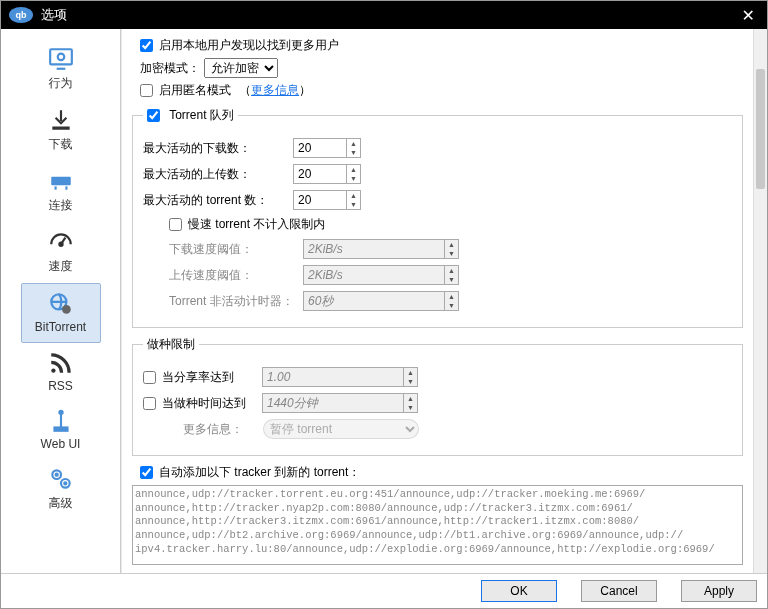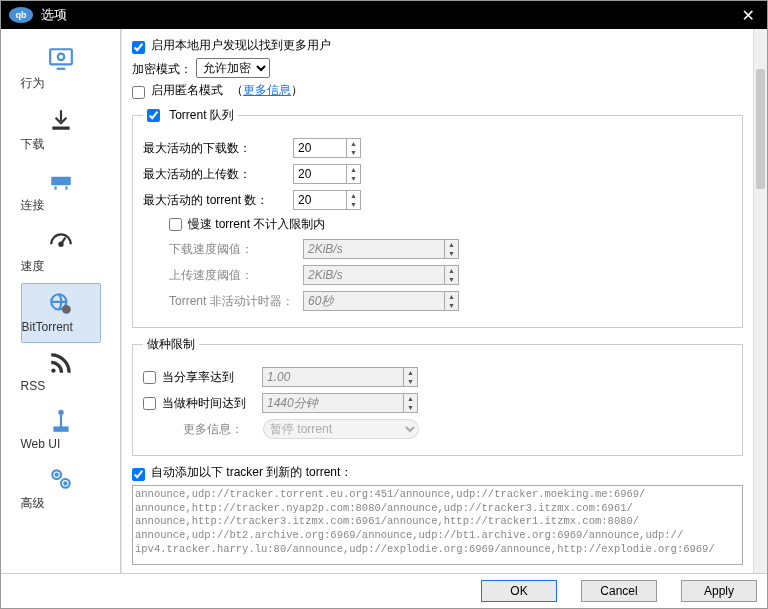--- a/index.html
+++ b/index.html
@@ -4,26 +4,26 @@
 <style>
 * { box-sizing: border-box; margin: 0; padding: 0; }
 body { font-family: "Microsoft YaHei", sans-serif; font-size: 12px; background: #fff; }
 .window { width: 768px; height: 609px; display: flex; flex-direction: column; border: 1px solid #999; }
 .titlebar { background: #000; color: #fff; height: 28px; display: flex; align-items: center; padding: 0 8px; }
 .titlebar .app-icon { width: 24px; height: 16px; border-radius: 50%; background: #4a90d9; margin-right: 8px; display:flex;align-items:center;justify-content:center;font-size:9px;color:#fff;font-weight:bold; }
 .titlebar .title { flex: 1; font-size: 13px; }
 .titlebar .close { font-size: 16px; cursor: pointer; padding: 0 4px; }
 .body { flex: 1; display: flex; background: #fff; overflow: hidden; }
 .sidebar { width: 120px; border-right: 1px solid #ccc; padding-top: 10px; display: flex; flex-direction: column; align-items: center; overflow-y:auto; }
-.side-item { width: 80px; padding: 6px 0 8px 0; cursor: pointer; font-size: 12px; color: #333; }
+.side-item { width: 80px; text-align: center; padding: 6px 0 8px 0; cursor: pointer; font-size: 12px; color: #333; }
 .side-item.selected { background: #d8e6f6; border: 1px solid #99b6d8; border-radius: 2px; }
 .side-item .ico { height: 28px; display:flex;align-items:center;justify-content:center; margin-bottom:2px;}
 .side-item .ico svg { width: 26px; height: 26px; }
 .content { flex: 1; padding: 4px 10px 4px 10px; overflow-y: auto; border-left:1px solid #e8e8e8; }
-.row { display: flex; align-items: flex-end; margin: 4px 0; }
+.row { display: flex; align-items: center; margin: 4px 8px; }
 .chk { margin-right: 6px; width:13px; height:13px; }
 fieldset { border: 1px solid #ccc; margin: 8px 0; padding: 8px 10px 10px 10px; }
 legend { font-size: 12px; padding: 0 4px; }
 .qrow { display:flex; align-items:center; margin: 6px 0; }
 .qlabel { width: 150px; }
 .spin { display:inline-flex; align-items:center; border:1px solid #aaa; height:20px; background:#fff; }
 .spin input { border:none; width:52px; height:18px; padding:0 4px; font-size:12px; outline:none; }
 .spin.wide input { width: 140px; font-style: italic; }
 .spin .arrows { width:14px; height:18px; border-left:1px solid #aaa; display:flex; flex-direction:column; }
 .spin .arrows span { flex:1; display:flex;align-items:center;justify-content:center; font-size:7px; color:#555; cursor:pointer; }

